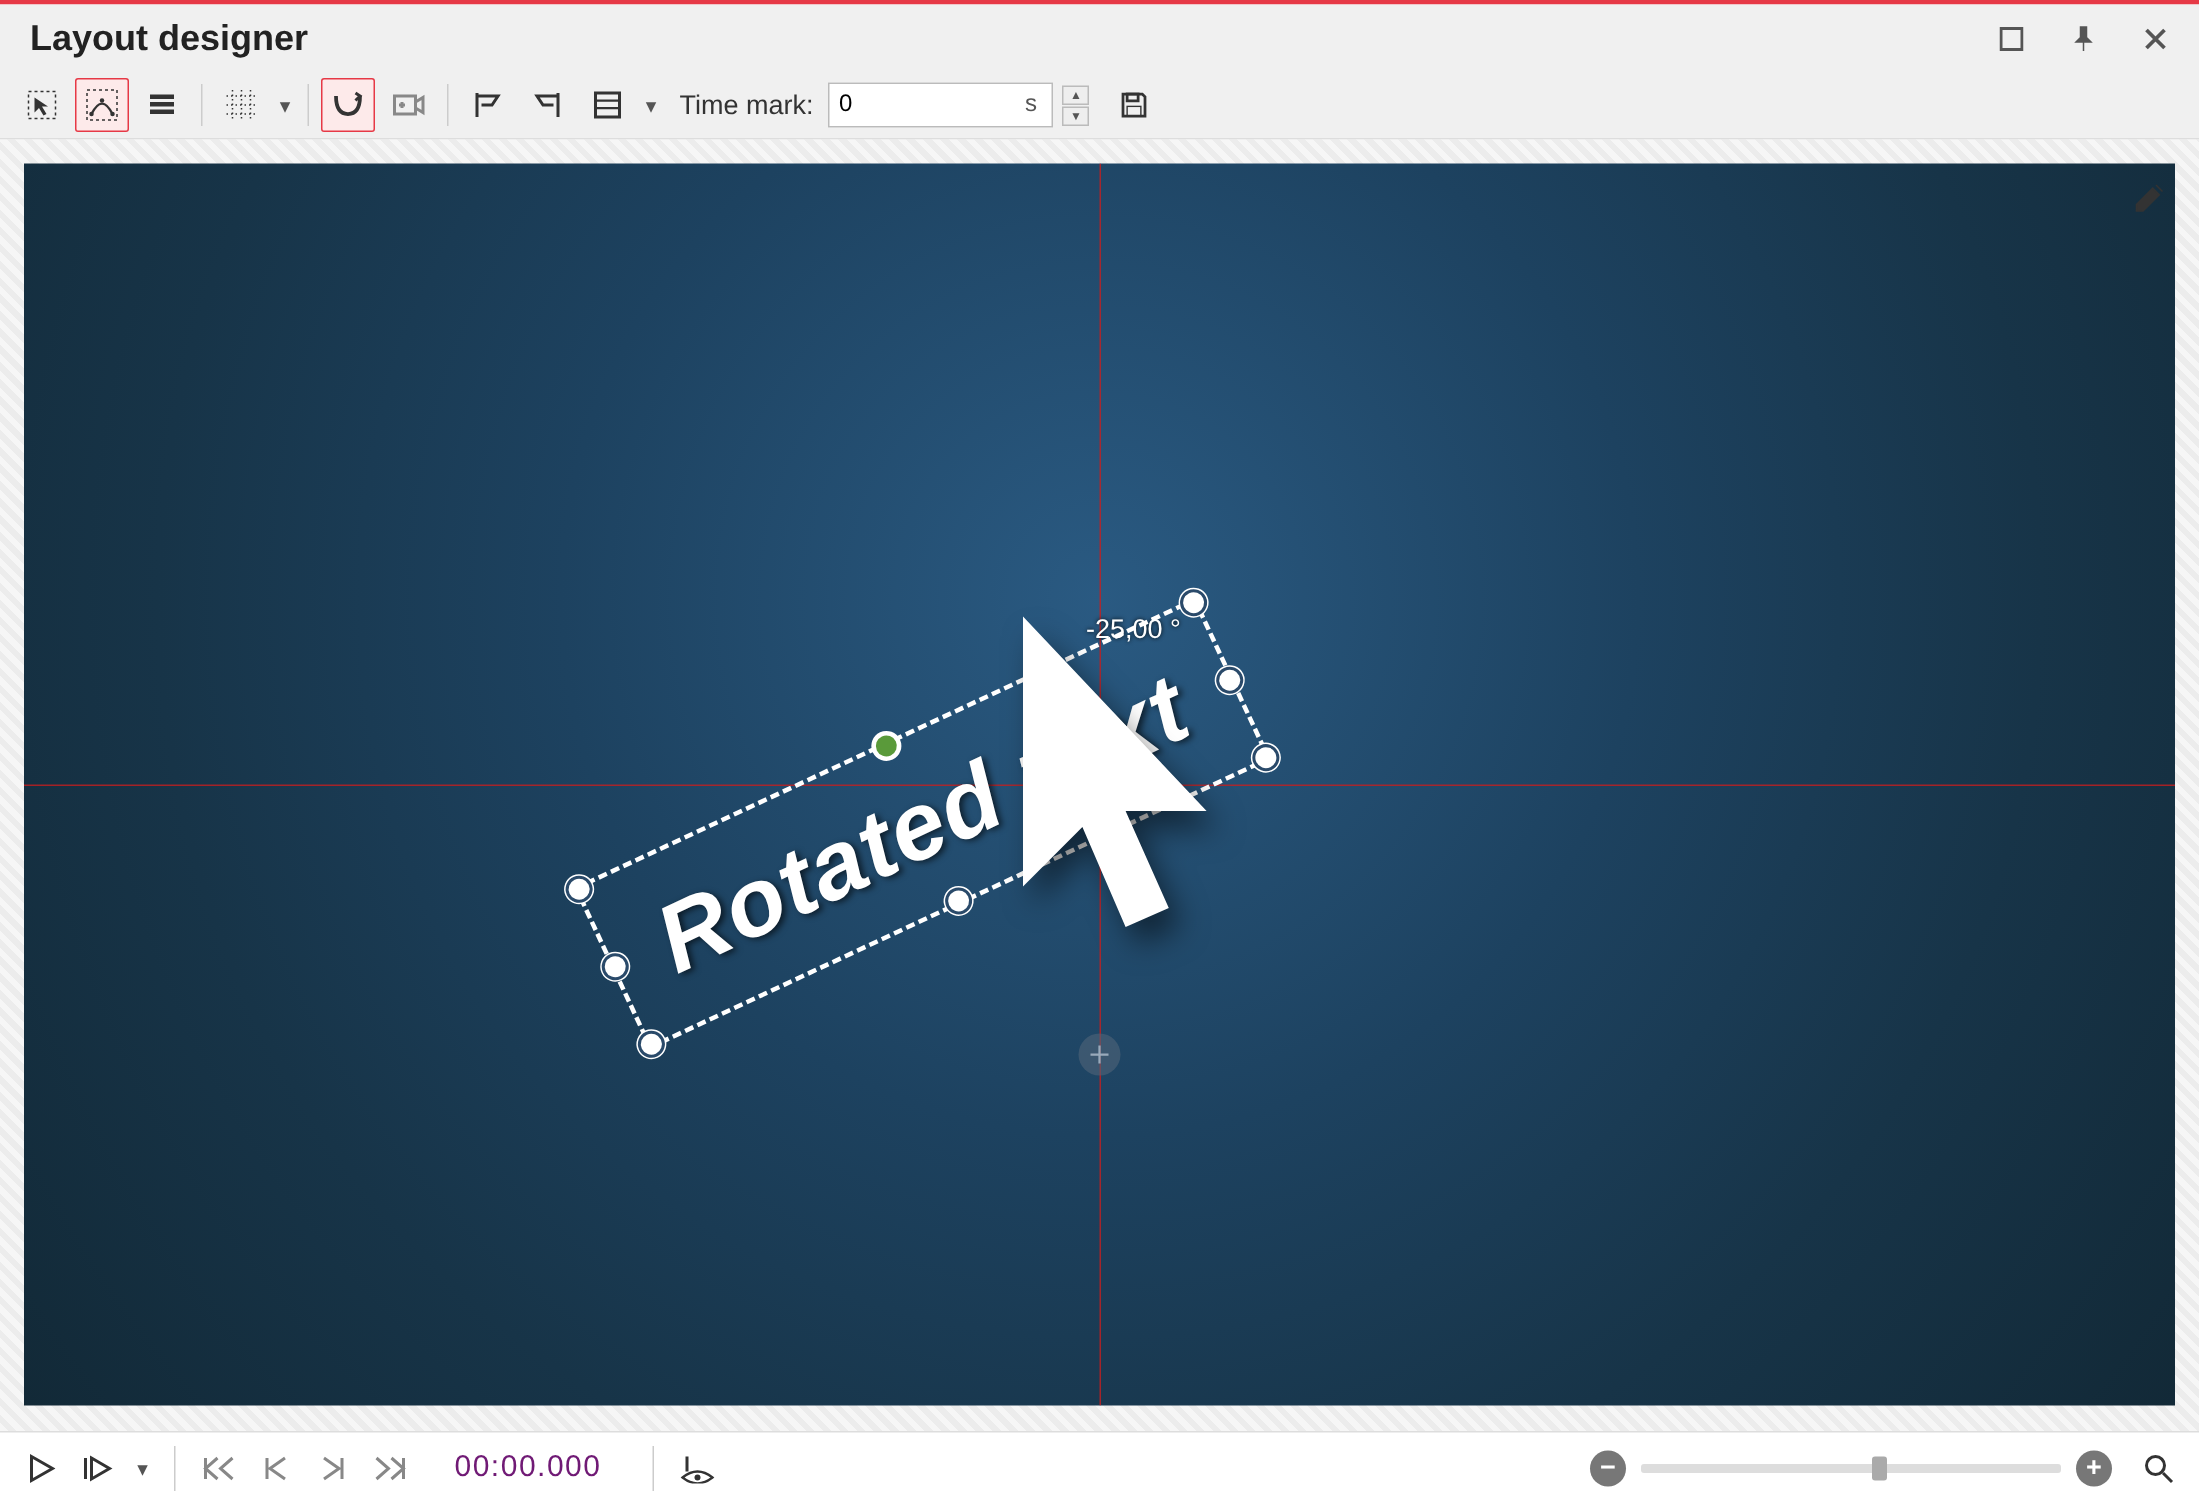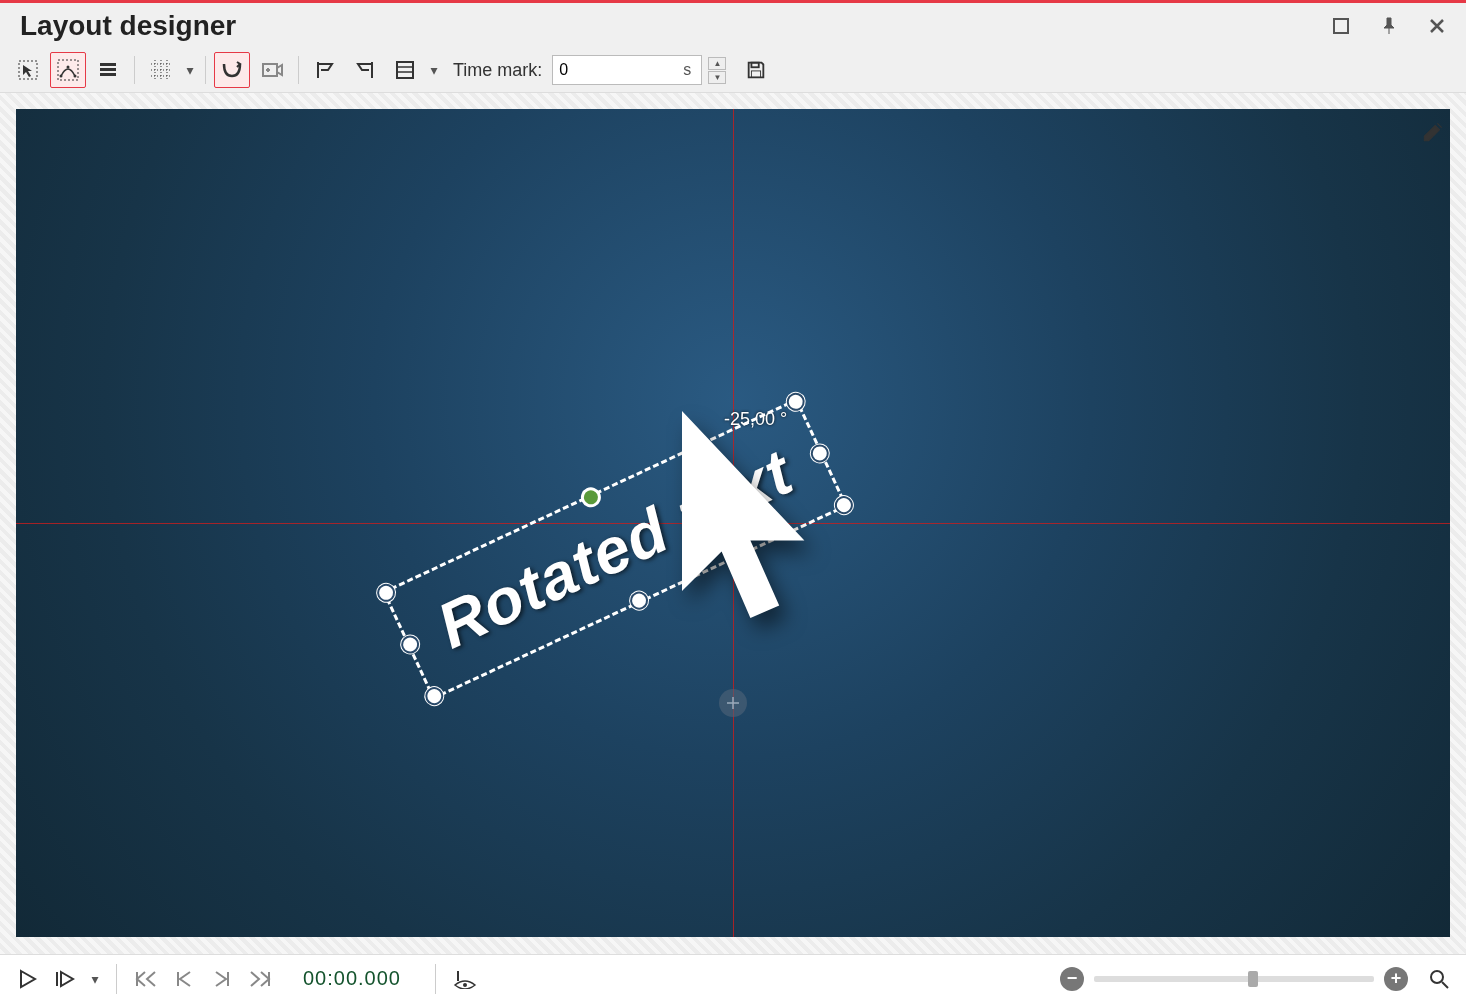--- a/index.html
+++ b/index.html
@@ -1,21 +1,21 @@
 <!DOCTYPE html>
 <html><head>
 <meta charset="utf-8">
 <style>
 * { box-sizing: border-box; margin: 0; padding: 0; }
 body { font-family: "Segoe UI", Arial, sans-serif; font-size: 14px; background: #f0f0f0; overflow: hidden; width: 1466px; height: 1002px; }
 
 .window { width: 1466px; height: 1002px; display: flex; flex-direction: column; background: #fff; }
 .title-accent { height: 3px; background: #e63946; }
 .titlebar { height: 45px; background: #f0f0f0; display: flex; align-items: center; padding: 0 20px 0 20px; justify-content: space-between; }
-.title-text { font-weight: bold; font-size: 28px; color: #222; }
+.title-text { font-weight: bold; font-size: 24px; color: #222; }
 .title-controls { display: flex; gap: 30px; align-items: center; }
 .title-controls .ctrl { width: 18px; height: 18px; color: #555; cursor: pointer; display:flex; align-items:center; justify-content:center; }
 
 .toolbar { height: 45px; background: #f0f0f0; display: flex; align-items: center; padding: 0 10px; gap: 4px; border-bottom: 1px solid #ddd; }
 .tool-btn { width: 36px; height: 36px; display: flex; align-items: center; justify-content: center; cursor: pointer; border-radius: 2px; color: #333; }
 .tool-btn.active { border: 1px solid #e63946; background: #fdeaea; }
 .tool-sep { width: 1px; height: 28px; background: #ccc; margin: 0 4px; }
 .tool-drop { width: 14px; display:flex; align-items:center; justify-content:center; color:#555; cursor:pointer; }
 .time-label { font-size: 18px; color: #333; margin-left: 8px; margin-right: 6px; }
 .time-input { width: 150px; height: 30px; border: 1px solid #bbb; background: #fff; display: flex; align-items: center; padding: 0 6px; font-size: 16px; justify-content: space-between; }
@@ -46,21 +46,21 @@
 
 .big-cursor { position: absolute; left: 630px; top: 280px; width: 180px; height: 260px; filter: drop-shadow(8px 12px 10px rgba(0,0,0,.5)); z-index: 50; pointer-events: none; }
 
 .pivot { position: absolute; left: 50%; top: 580px; width: 28px; height: 28px; margin-left: -14px; border-radius: 50%; background: rgba(80,100,120,.6); display:flex; align-items:center; justify-content:center; }
 
 .dropper { position: absolute; right: 4px; top: 10px; color: #333; z-index: 20; }
 
 .bottombar { height: 48px; background: #fff; display: flex; align-items: center; padding: 0 12px; gap: 8px; border-top: 1px solid #ddd; }
 .bottombar .sep { width: 1px; height: 30px; background: #ccc; margin: 0 6px; }
 .pb { width: 30px; height: 30px; display:flex; align-items:center; justify-content:center; color:#333; cursor:pointer; }
-.timecode { font-size: 20px; color: #14532d; margin: 0 20px; letter-spacing: 1px; }
+.timecode { font-size: 20px; color: #701a75; margin: 0 20px; letter-spacing: 1px; }
 .spacer { flex: 1; }
 .zoom-ctrl { display: flex; align-items: center; gap: 10px; }
 .zoom-btn { width: 24px; height: 24px; border-radius: 50%; background: #777; color: #fff; display:flex; align-items:center; justify-content:center; font-size: 18px; font-weight: bold; cursor:pointer; }
 .zoom-slider { width: 280px; height: 6px; background: #ddd; position: relative; border-radius: 2px; }
 .zoom-thumb { position: absolute; left: 55%; top: -5px; width: 10px; height: 16px; background: #aaa; border-radius: 2px; cursor:pointer; }
 </style>
 </head>
 <body>
 
 <div class="window">

